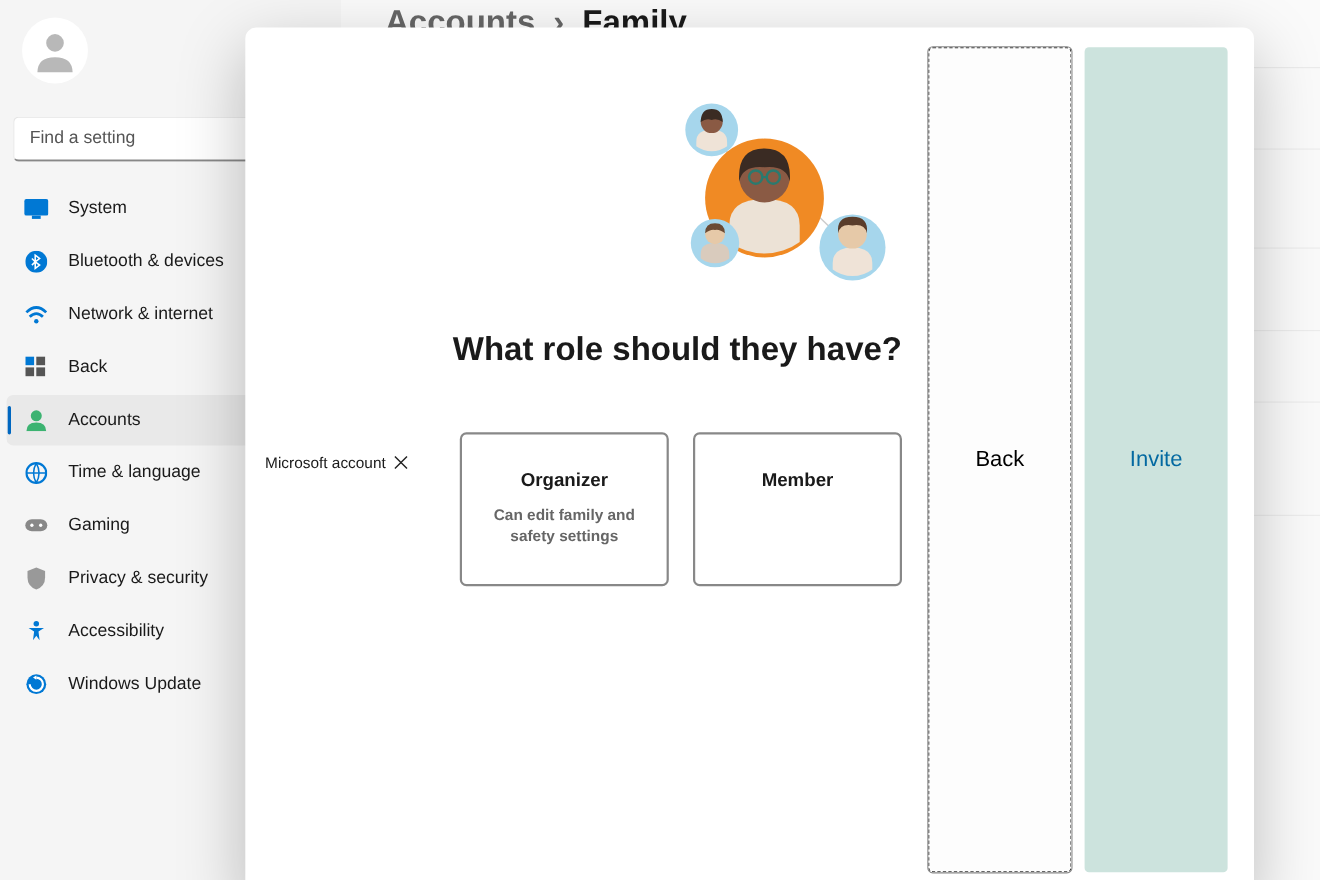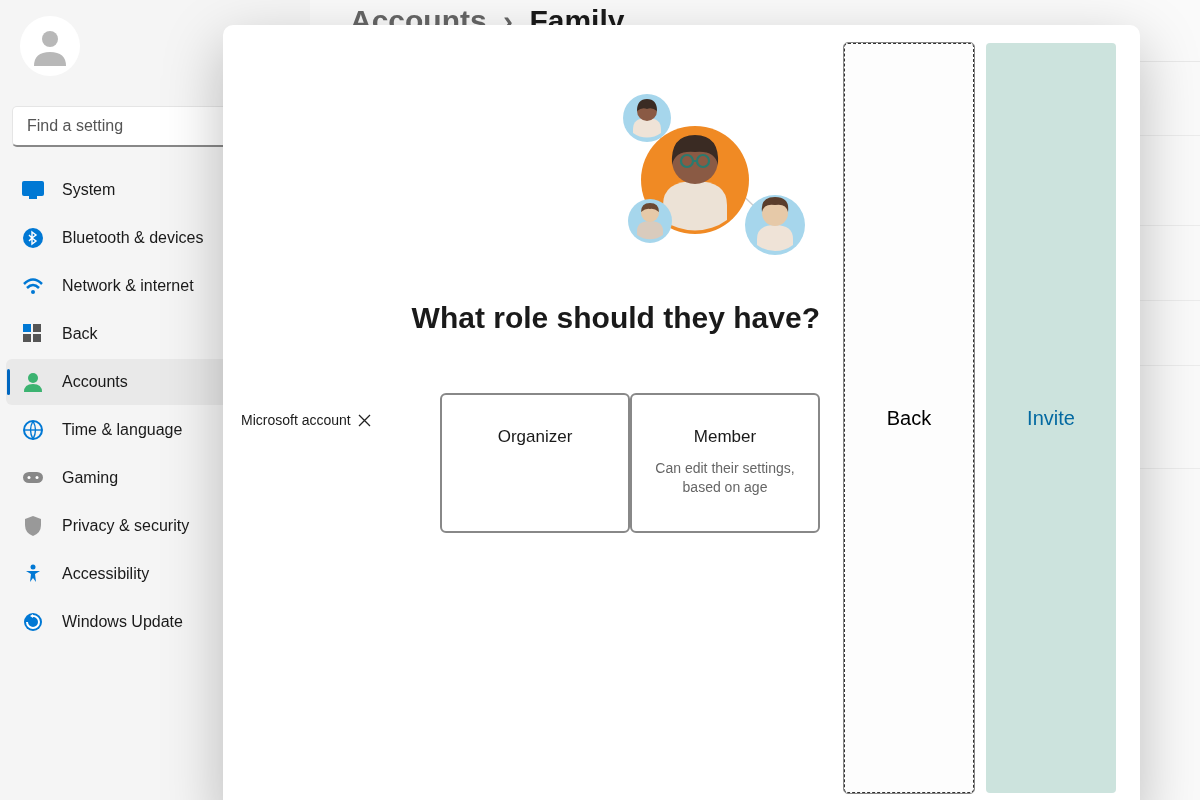--- a/index.html
+++ b/index.html
@@ -141,21 +141,23 @@
     padding-top: 60px;
   }
   .illustration { width: 260px; height: 190px; }
   .dialog-heading {
     font-size: 30px;
     font-weight: 600;
     margin-top: 26px;
   }
   .role-cards {
     display: flex;
+    gap: 22px;
     margin-top: 58px;
+    font-weight: bold;
   }
   .role-card {
     width: 190px;
     height: 140px;
     border: 2px solid #888;
     border-radius: 6px;
     padding: 32px 16px 0;
     text-align: center;
     cursor: pointer;
     background: #fff;
@@ -353,24 +355,24 @@
       <path d="M197 154 Q197 140 215 140 Q233 140 233 154 L233 160 A30 30 0 0 1 197 160 Z" fill="#efe3d7"></path>
       <circle cx="215" cy="128" r="13" fill="#e6c9a8"></circle>
       <path d="M202 127 Q200 112 215 112 Q230 112 228 127 Q226 118 215 120 Q204 118 202 127" fill="#5a3d2b"></path>
     </svg>
 
     <div class="dialog-heading">What role should they have?</div>
 
     <div class="role-cards">
       <div class="role-card">
         <div class="role-title">Organizer</div>
+        <div class="role-desc">Can edit family and safety settings</div>
       </div>
       <div class="role-card">
         <div class="role-title">Member</div>
-        <div class="role-desc">Can edit their settings, based on age</div>
       </div>
     </div>
   </div>
 
   <div class="dialog-footer">
     <button class="btn btn-back">Back</button>
     <button class="btn btn-invite">Invite</button>
   </div>
 </div>
 

